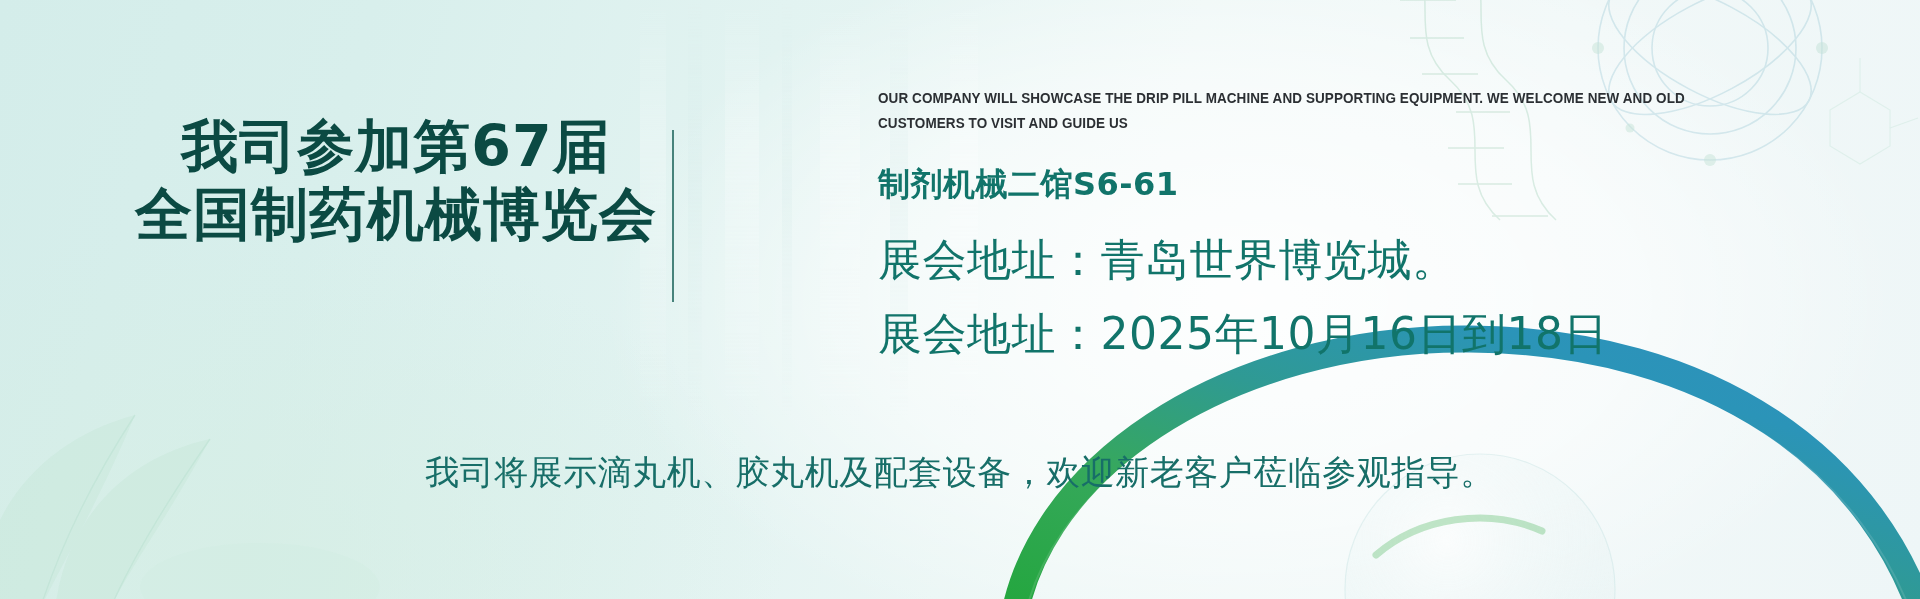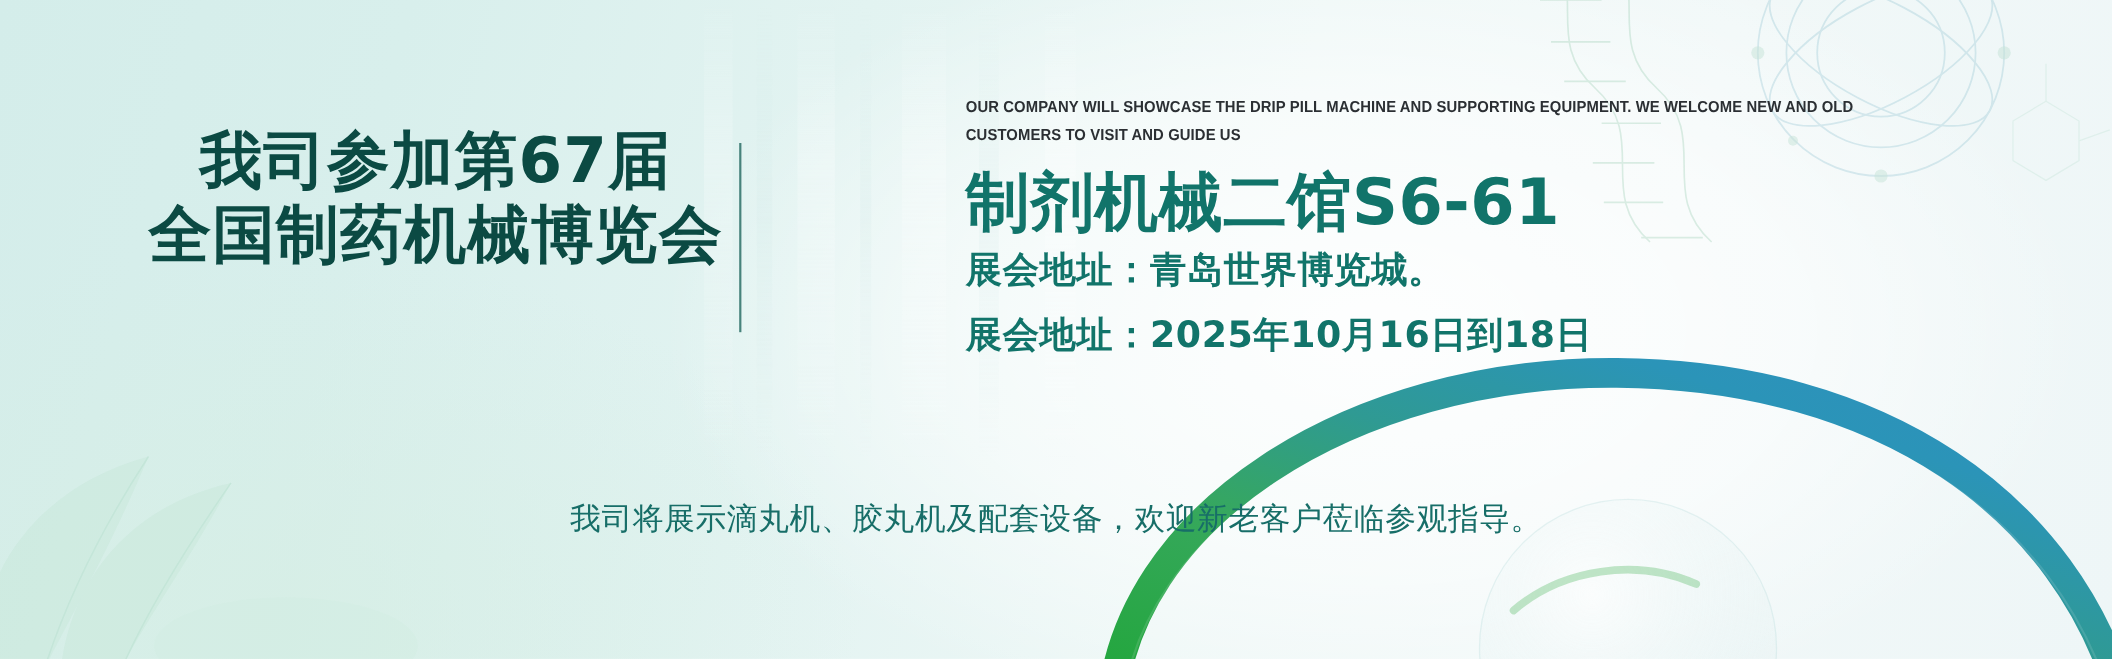--- a/index.html
+++ b/index.html
@@ -70,45 +70,45 @@
     max-width:905px;
     text-transform:uppercase;
     transform:scaleX(0.93);
     transform-origin:left center;
   }
 
   .hall-line {
     margin-top:21px;
     font-family:"DejaVu Sans","Liberation Sans",sans-serif;
     font-weight:700;
-    font-size:58px;
+    font-size:32px;
     line-height:54px;
     letter-spacing:0.5px;
     color:#11746a;
     white-space:nowrap;
   }
   .info-line {
-    margin-top:9px;
-    font-family:"DejaVu Sans","Liberation Sans",sans-serif;
-    font-weight:700;
-    font-size:33px;
+    margin-top:24px;
+    font-family:"DejaVu Sans","Liberation Sans",sans-serif;
+    font-weight:400;
+    font-size:44px;
     line-height:50px;
     letter-spacing:0.5px;
     color:#11746a;
     white-space:nowrap;
   }
 
   
   .subtitle {
     position:absolute;
     left:0; right:0; top:452px;
     text-align:center;
     font-family:"DejaVu Sans","Liberation Sans",sans-serif;
     font-weight:500;
-    font-size:28px;
+    font-size:34px;
     line-height:40px;
     letter-spacing:0.5px;
     color:#176e68;
     white-space:nowrap;
   }
 
   .content-layer { position:relative; z-index:5; }
 </style>
 </head>
 <body>

